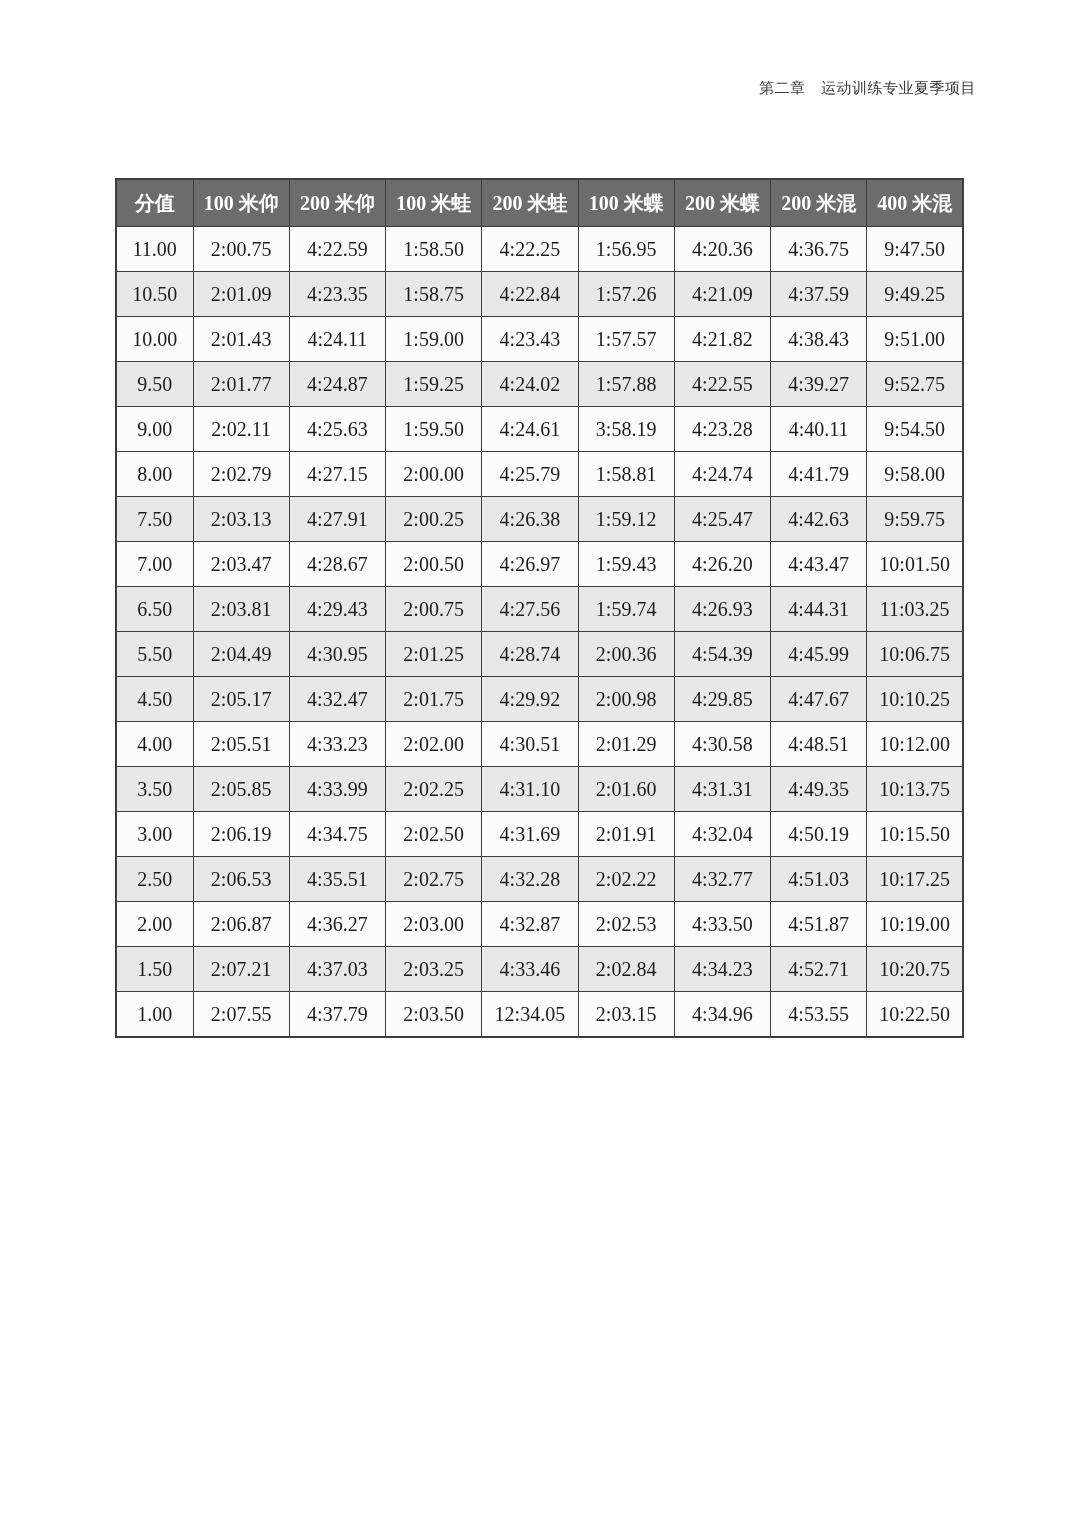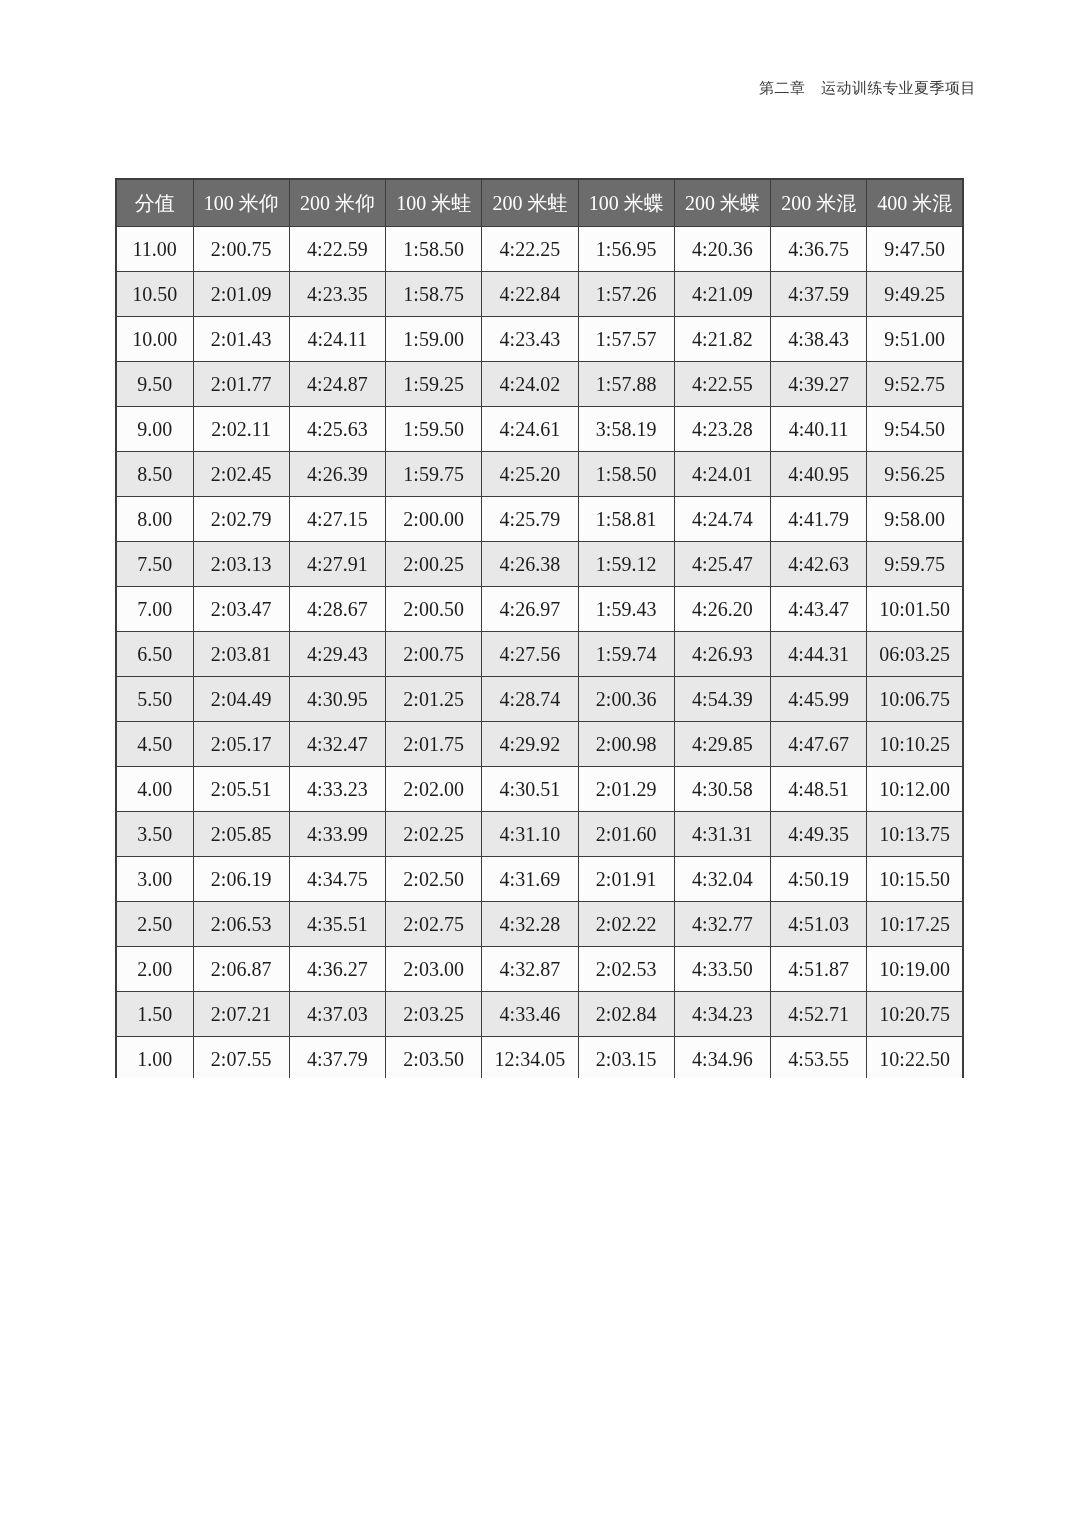--- a/index.html
+++ b/index.html
@@ -49,21 +49,21 @@
     vertical-align: middle;
     padding: 0;
     font-size: 20px;
     overflow: hidden;
     white-space: nowrap;
   }
   table.score-table th {
     height: 46px;
     background: var(--header-bg, #6c6c6c);
     color: var(--header-text, #ffffff);
-    font-weight: normal;
+    font-weight: bold;
   }
   table.score-table td {
     height: 44px;
     background: var(--row-bg, #fcfcfc);
     color: var(--cell-text, #1c1c1c);
   }
   table.score-table tr.alt td {
     background: var(--row-alt-bg, #e8e8e8);
   }
   .note-label {
@@ -176,31 +176,20 @@
           <td>9.00</td>
           <td>2:02.11</td>
           <td>4:25.63</td>
           <td>1:59.50</td>
           <td>4:24.61</td>
           <td>3:58.19</td>
           <td>4:23.28</td>
           <td>4:40.11</td>
           <td>9:54.50</td>
         </tr>
-        <tr class="alt">
-          <td>8.50</td>
-          <td>2:02.45</td>
-          <td>4:26.39</td>
-          <td>1:59.75</td>
-          <td>4:25.20</td>
-          <td>1:58.50</td>
-          <td>4:24.01</td>
-          <td>4:40.95</td>
-          <td>9:56.25</td>
-        </tr>
         <tr>
           <td>8.00</td>
           <td>2:02.79</td>
           <td>4:27.15</td>
           <td>2:00.00</td>
           <td>4:25.79</td>
           <td>1:58.81</td>
           <td>4:24.74</td>
           <td>4:41.79</td>
           <td>9:58.00</td>
@@ -229,21 +218,21 @@
         </tr>
         <tr class="alt">
           <td>6.50</td>
           <td>2:03.81</td>
           <td>4:29.43</td>
           <td>2:00.75</td>
           <td>4:27.56</td>
           <td>1:59.74</td>
           <td>4:26.93</td>
           <td>4:44.31</td>
-          <td>06:03.25</td>
+          <td>11:03.25</td>
         </tr>
         <tr class="alt">
           <td>5.50</td>
           <td>2:04.49</td>
           <td>4:30.95</td>
           <td>2:01.25</td>
           <td>4:28.74</td>
           <td>2:00.36</td>
           <td>4:54.39</td>
           <td>4:45.99</td>

